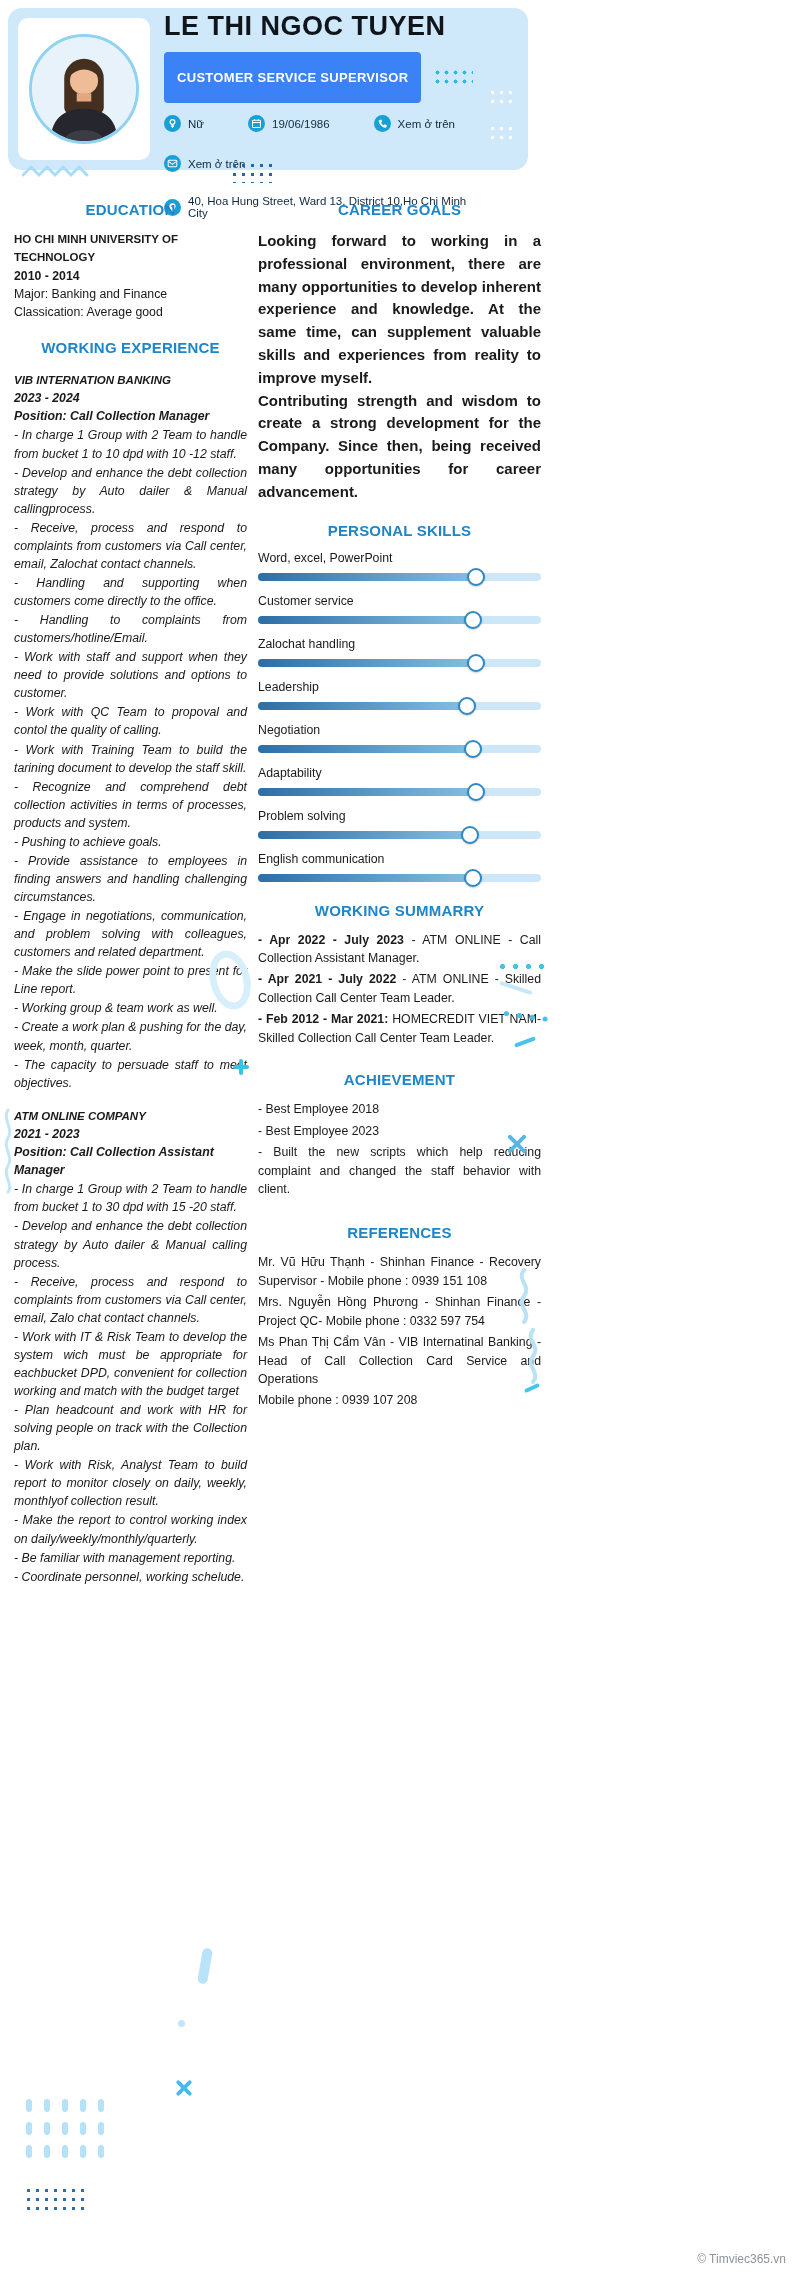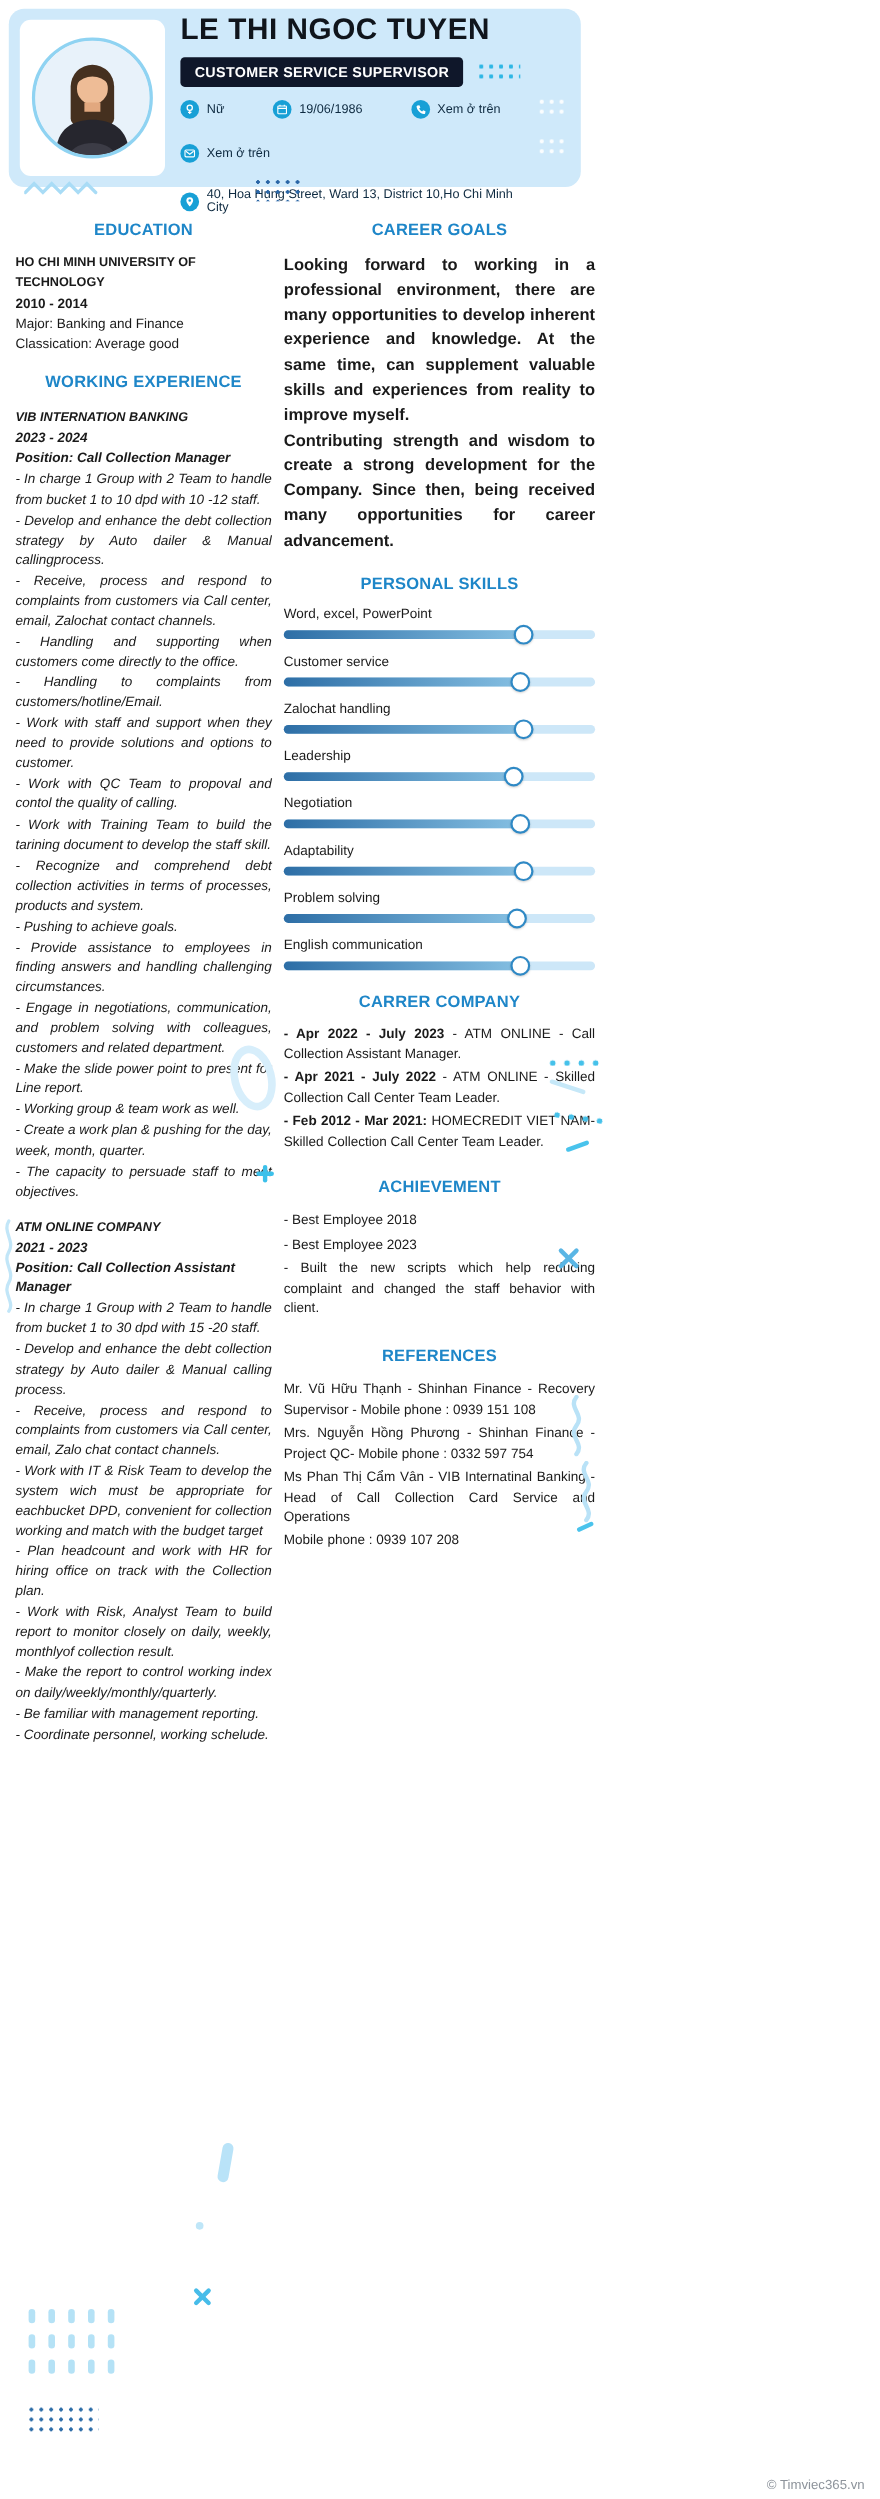--- a/index.html
+++ b/index.html
@@ -8,21 +8,21 @@
 
   
   .header{position:absolute;left:8px;top:8px;width:520px;height:162px;background:#cfe9fa;border-radius:14px;}
   .photo-panel{position:absolute;left:10px;top:10px;width:132px;height:142px;background:#fff;border-radius:10px;
                display:flex;align-items:center;justify-content:center;}
   .photo-ring{width:104px;height:104px;border-radius:50%;border:3px solid #8fd3f2;overflow:hidden;background:#e8f2fa;}
   .photo-ring svg{display:block;width:100%;height:100%;}
   .header-main{position:absolute;left:156px;top:3px;right:12px;}
   .name{margin:0 0 10px 0;font-size:27px;font-weight:bold;color:#10151c;letter-spacing:.5px;}
   .badge-row{display:flex;align-items:center;gap:12px;}
-  .badge{background:#0f172a;color:#fff;font-weight:bold;font-size:13px;padding:6px 13px;border-radius:4px;letter-spacing:.3px;}
+  .badge{background:#3b82f6;color:#fff;font-weight:bold;font-size:13px;padding:18px 13px;border-radius:4px;letter-spacing:.3px;}
   .contact-rows{margin-top:12px;display:flex;flex-direction:column;gap:23px;}
   .contact-row{display:flex;align-items:center;}
   .contact-item{display:flex;align-items:center;gap:7px;font-size:11.5px;color:#0e2a40;margin-right:44px;}
   .contact-icon{width:17px;height:17px;border-radius:50%;background:#18a0d6;display:inline-flex;
                 align-items:center;justify-content:center;flex:none;}
 
   
   .columns{position:absolute;left:14px;top:193px;width:527px;display:flex;gap:11px;}
   .col-left{width:233px;}
   .col-right{width:283px;}
@@ -178,21 +178,21 @@
               <div class="bullet">- The capacity to persuade staff to meet objectives.</div>
             </div>
             <div class="job">
               <div class="caps-name">ATM ONLINE COMPANY</div>
               <div class="line b">2021 - 2023</div>
               <div class="line b">Position: Call Collection Assistant Manager</div>
               <div class="bullet">- In charge 1 Group with 2 Team to handle from bucket 1 to 30 dpd with 15 -20 staff.</div>
               <div class="bullet">- Develop and enhance the debt collection strategy by Auto dailer &amp; Manual calling process.</div>
               <div class="bullet">- Receive, process and respond to complaints from customers via Call center, email, Zalo chat contact channels.</div>
               <div class="bullet">- Work with IT &amp; Risk Team to develop the system wich must be appropriate for eachbucket DPD, convenient for collection working and match with the budget target</div>
-              <div class="bullet">- Plan headcount and work with HR for hiring office on track with the Collection plan.</div>
+              <div class="bullet">- Plan headcount and work with HR for solving people on track with the Collection plan.</div>
               <div class="bullet">- Work with Risk, Analyst Team to build report to monitor closely on daily, weekly, monthlyof collection result.</div>
               <div class="bullet">- Make the report to control working index on daily/weekly/monthly/quarterly.</div>
               <div class="bullet">- Be familiar with management reporting.</div>
               <div class="bullet">- Coordinate personnel, working schelude.</div>
             </div>
           </div>
       </section>
     </div>
 
     <div class="col-right">
@@ -258,21 +258,21 @@
               <div class="skill-label">English communication</div>
               <div class="skill-track">
                 <div class="skill-fill" style="width: 76%;"></div>
                 <div class="skill-thumb" style="left: 76%;"></div>
               </div>
             </div>
           </div>
       </section>
 
       <section>
-        <h2 class="sec-title" style="margin-top:20px;">CARRER COMPANY</h2>
+        <h2 class="sec-title" style="margin-top:20px;">WORKING SUMMARRY</h2>
         <div id="summary-list">
             <div class="sum-item"><b>- Apr 2022 - July 2023</b> - ATM ONLINE - Call Collection Assistant Manager.</div>
             <div class="sum-item"><b>- Apr 2021 - July 2022</b> - ATM ONLINE - Skilled Collection Call Center Team Leader.</div>
             <div class="sum-item"><b>- Feb 2012 - Mar 2021:</b> HOMECREDIT VIET NAM-Skilled Collection Call Center Team Leader.</div>
           </div>
       </section>
 
       <section>
         <h2 class="sec-title" style="margin-top:24px;">ACHIEVEMENT</h2>
         <div id="achievement-list">

